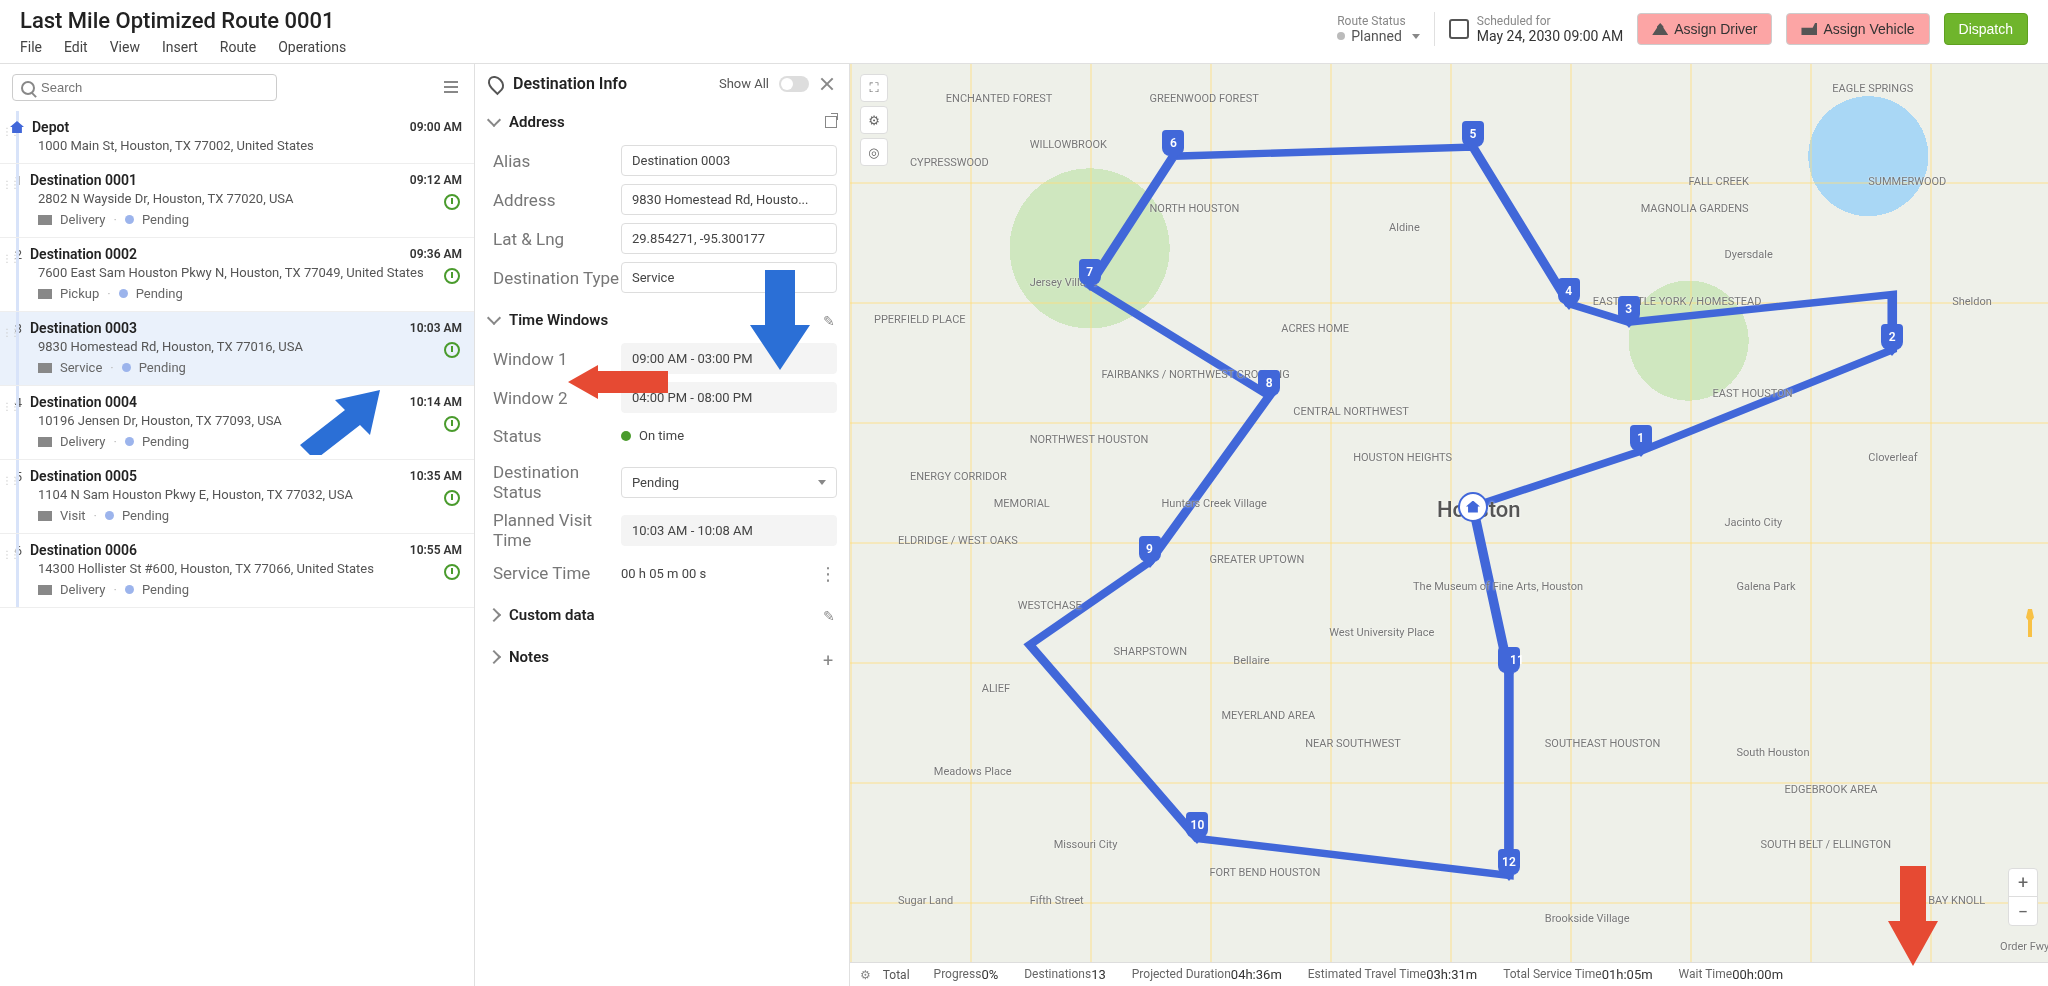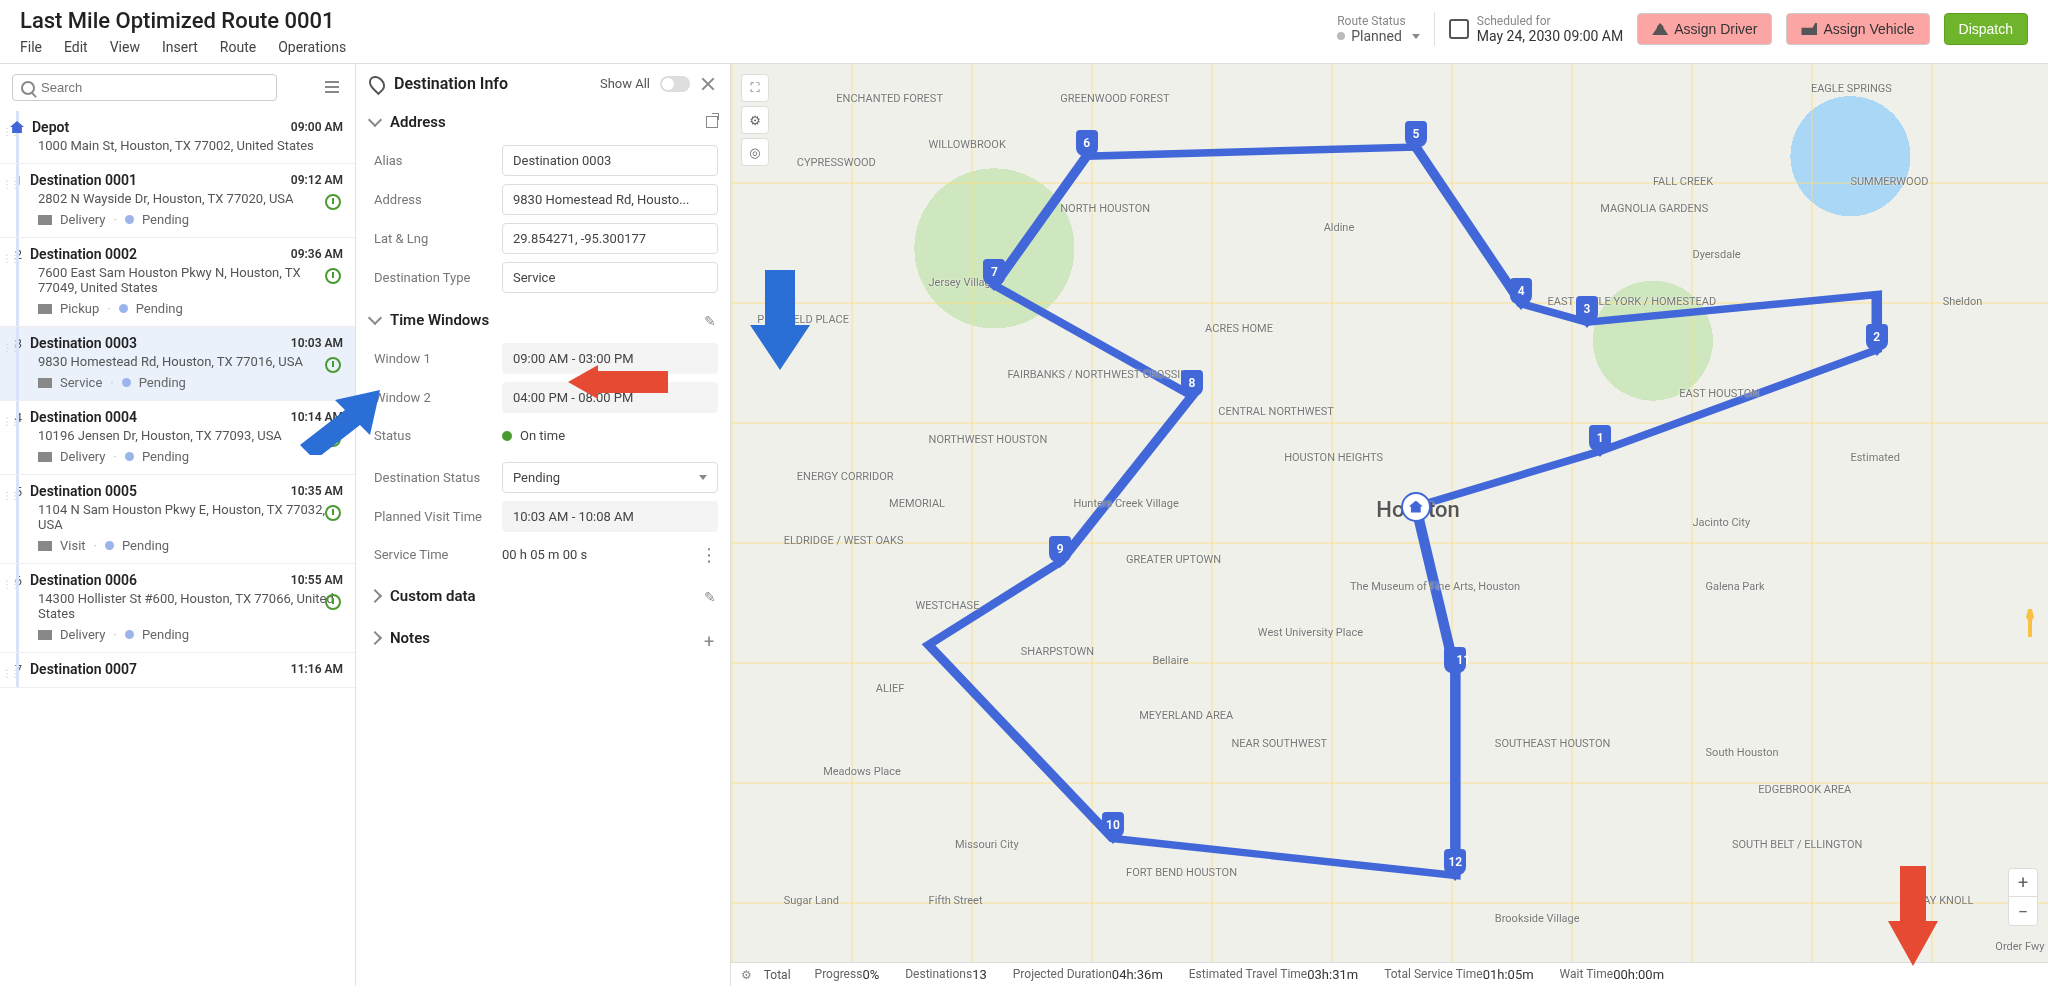--- a/index.html
+++ b/index.html
@@ -24,21 +24,21 @@
 .sched-text .val { font-size: 14px; color: #333; }
 .btn { border: 1px solid #ccc; background: #fca5a5; border-radius: 4px; padding: 7px 14px; font-size: 14px; color: #333; cursor: pointer; display: flex; align-items: center; gap: 6px; }
 .btn-primary { background: #6fb52c; color: #fff; border-color: #5fa020; font-weight: 500; }
 .icon-person, .icon-vehicle { width: 16px; height: 12px; background: #555; }
 .icon-person { clip-path: polygon(50% 0, 70% 30%, 70% 40%, 100% 100%, 0 100%, 30% 40%, 30% 30%); }
 .icon-vehicle { clip-path: polygon(0 40%, 70% 40%, 85% 0, 100% 0, 100% 100%, 0 100%); }
 .caret-down { display: inline-block; width: 0; height: 0; border-left: 4px solid transparent; border-right: 4px solid transparent; border-top: 5px solid #888; margin-left: 4px; }
 
 
 .main { display: flex; flex: 1; overflow: hidden; }
-.sidebar { width: 356px; border-right: 1px solid #e0e0e0; display: flex; flex-direction: column; }
+.sidebar { width: 475px; border-right: 1px solid #e0e0e0; display: flex; flex-direction: column; }
 .search-row { display: flex; align-items: center; padding: 10px 12px; gap: 8px; }
 .search-box { flex: 0 0 265px; border: 1px solid #ccc; border-radius: 4px; display: flex; align-items: center; padding: 5px 8px; gap: 6px; }
 .search-box input { border: 0; outline: 0; flex: 1; font-size: 13px; }
 .mag-icon { width: 14px; height: 14px; border: 2px solid #888; border-radius: 50%; position: relative; }
 .mag-icon::after { content: ''; position: absolute; width: 2px; height: 6px; background: #888; bottom: -5px; right: -2px; transform: rotate(-45deg); }
 .sort-icon { margin-left: auto; width: 18px; height: 14px; position: relative; }
 .sort-icon::before { content: ''; position: absolute; left: 0; top: 0; width: 14px; height: 2px; background: #888; box-shadow: 0 5px 0 #888, 0 10px 0 #888; }
 
 .stops { flex: 1; overflow-y: auto; }
 .stop { padding: 8px 12px 10px 10px; border-bottom: 1px solid #eee; position: relative; }
@@ -77,21 +77,21 @@
 .section-header { display: flex; align-items: center; padding: 10px 8px 10px 0; gap: 10px; }
 .chev { width: 10px; height: 10px; border-right: 2px solid #888; border-bottom: 2px solid #888; transform: rotate(45deg); margin-top: -4px; }
 .chev.right { transform: rotate(-45deg); margin-top: 0; }
 .section-title { font-size: 15px; font-weight: 600; color: #222; }
 .section-action { margin-left: auto; width: 14px; height: 14px; cursor: pointer; }
 .pencil { font-size: 14px; color: #888; }
 .ext-icon { width: 12px; height: 12px; border: 1.5px solid #888; position: relative; }
 .ext-icon::after { content: ''; position: absolute; right: -2px; top: -4px; width: 6px; height: 6px; border-top: 1.5px solid #888; border-right: 1.5px solid #888; }
 
 .field-row { display: flex; align-items: center; padding: 4px 8px 4px 4px; }
-.field-label { width: 128px; font-size: 13px; color: #777; }
+.field-label { width: 128px; font-size: 17px; color: #777; }
 .field-value { flex: 1; border: 1px solid #ddd; border-radius: 4px; padding: 7px 10px; font-size: 13px; color: #444; background: #fff; white-space: nowrap; overflow: hidden; text-overflow: ellipsis; }
 .field-value.noborder { border: 0; background: transparent; padding-left: 0; }
 .field-value.shaded { background: #f4f4f4; border-color: #f4f4f4; }
 .status-ontime { display: flex; align-items: center; gap: 8px; }
 .green-dot { width: 10px; height: 10px; background: #4a9b2d; border-radius: 50%; }
 .dots-v { color: #888; font-size: 18px; line-height: 0.5; cursor: pointer; }
 .plus-icon { font-size: 18px; color: #888; cursor: pointer; }
 .select-row .field-value { display: flex; justify-content: space-between; align-items: center; }
 
 
@@ -300,30 +300,20 @@
     <div class="stop-addr">14300 Hollister St #600, Houston, TX 77066, United States</div>
     <div class="stop-meta">
               <span class="meta-icon"></span>
               <span>Delivery</span>
               <span class="dot-sep">·</span>
               <span class="pending-dot"></span>
               <span>Pending</span>
             </div>
             <span class="tw-icon"></span>
           </div>
-          <div class="stop">
-            <span class="drag-handle"></span>
-    <span class="vertical-line"></span>
-    <div class="stop-row1">
-              <span class="stop-num">7</span>
-              <span class="stop-name">Destination 0007</span>
-              <span class="stop-time">11:16 AM</span>
-            </div>
-
-    </div>
         </div>
     </div>
 
     <div class="detail">
       <div class="detail-header">
         <span class="pin-icon"></span>
         <span class="detail-title">Destination Info</span>
         <span class="show-all">Show All</span>
         <span class="toggle"></span>
         <span class="close-x"></span>
@@ -435,21 +425,21 @@
           <span class="map-label" style="left: 15%; top: 23%;">Jersey Village</span>
           <span class="map-label" style="left: 2%; top: 27%;">PPERFIELD PLACE</span>
           <span class="map-label" style="left: 36%; top: 28%;">ACRES HOME</span>
           <span class="map-label" style="left: 62%; top: 25%;">EAST LITTLE YORK / HOMESTEAD</span>
           <span class="map-label" style="left: 92%; top: 25%;">Sheldon</span>
           <span class="map-label" style="left: 21%; top: 33%;">FAIRBANKS / NORTHWEST CROSSING</span>
           <span class="map-label" style="left: 37%; top: 37%;">CENTRAL NORTHWEST</span>
           <span class="map-label" style="left: 72%; top: 35%;">EAST HOUSTON</span>
           <span class="map-label" style="left: 15%; top: 40%;">NORTHWEST HOUSTON</span>
           <span class="map-label" style="left: 42%; top: 42%;">HOUSTON HEIGHTS</span>
-          <span class="map-label" style="left: 85%; top: 42%;">Estimated</span>
+          <span class="map-label" style="left: 85%; top: 42%;">Cloverleaf</span>
           <span class="map-label" style="left: 5%; top: 44%;">ENERGY CORRIDOR</span>
           <span class="map-label" style="left: 12%; top: 47%;">MEMORIAL</span>
           <span class="map-label" style="left: 26%; top: 47%;">Hunters Creek Village</span>
           <span class="map-label" style="left: 73%; top: 49%;">Jacinto City</span>
           <span class="map-label" style="left: 4%; top: 51%;">ELDRIDGE / WEST OAKS</span>
           <span class="map-label" style="left: 30%; top: 53%;">GREATER UPTOWN</span>
           <span class="map-label" style="left: 47%; top: 56%;">The Museum of Fine Arts, Houston</span>
           <span class="map-label" style="left: 74%; top: 56%;">Galena Park</span>
           <span class="map-label" style="left: 14%; top: 58%;">WESTCHASE</span>
           <span class="map-label" style="left: 40%; top: 61%;">West University Place</span>

